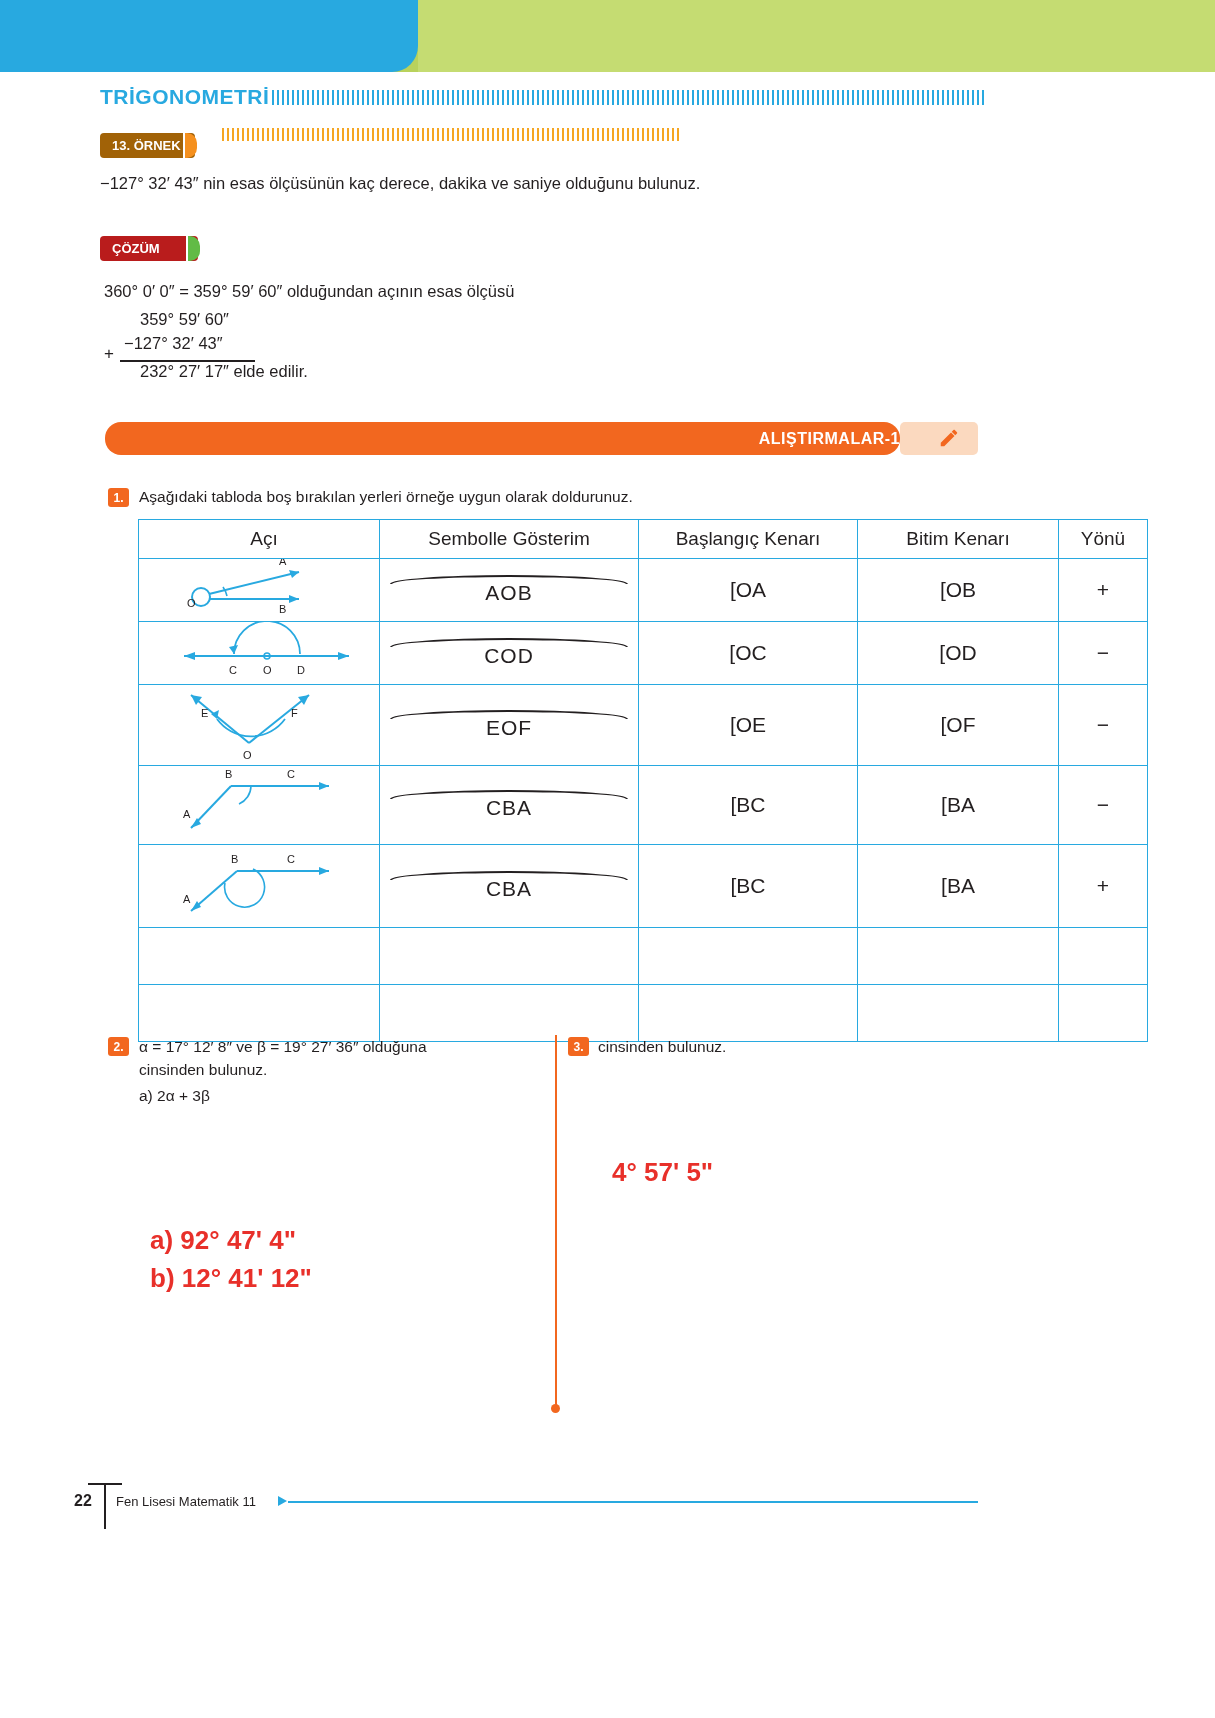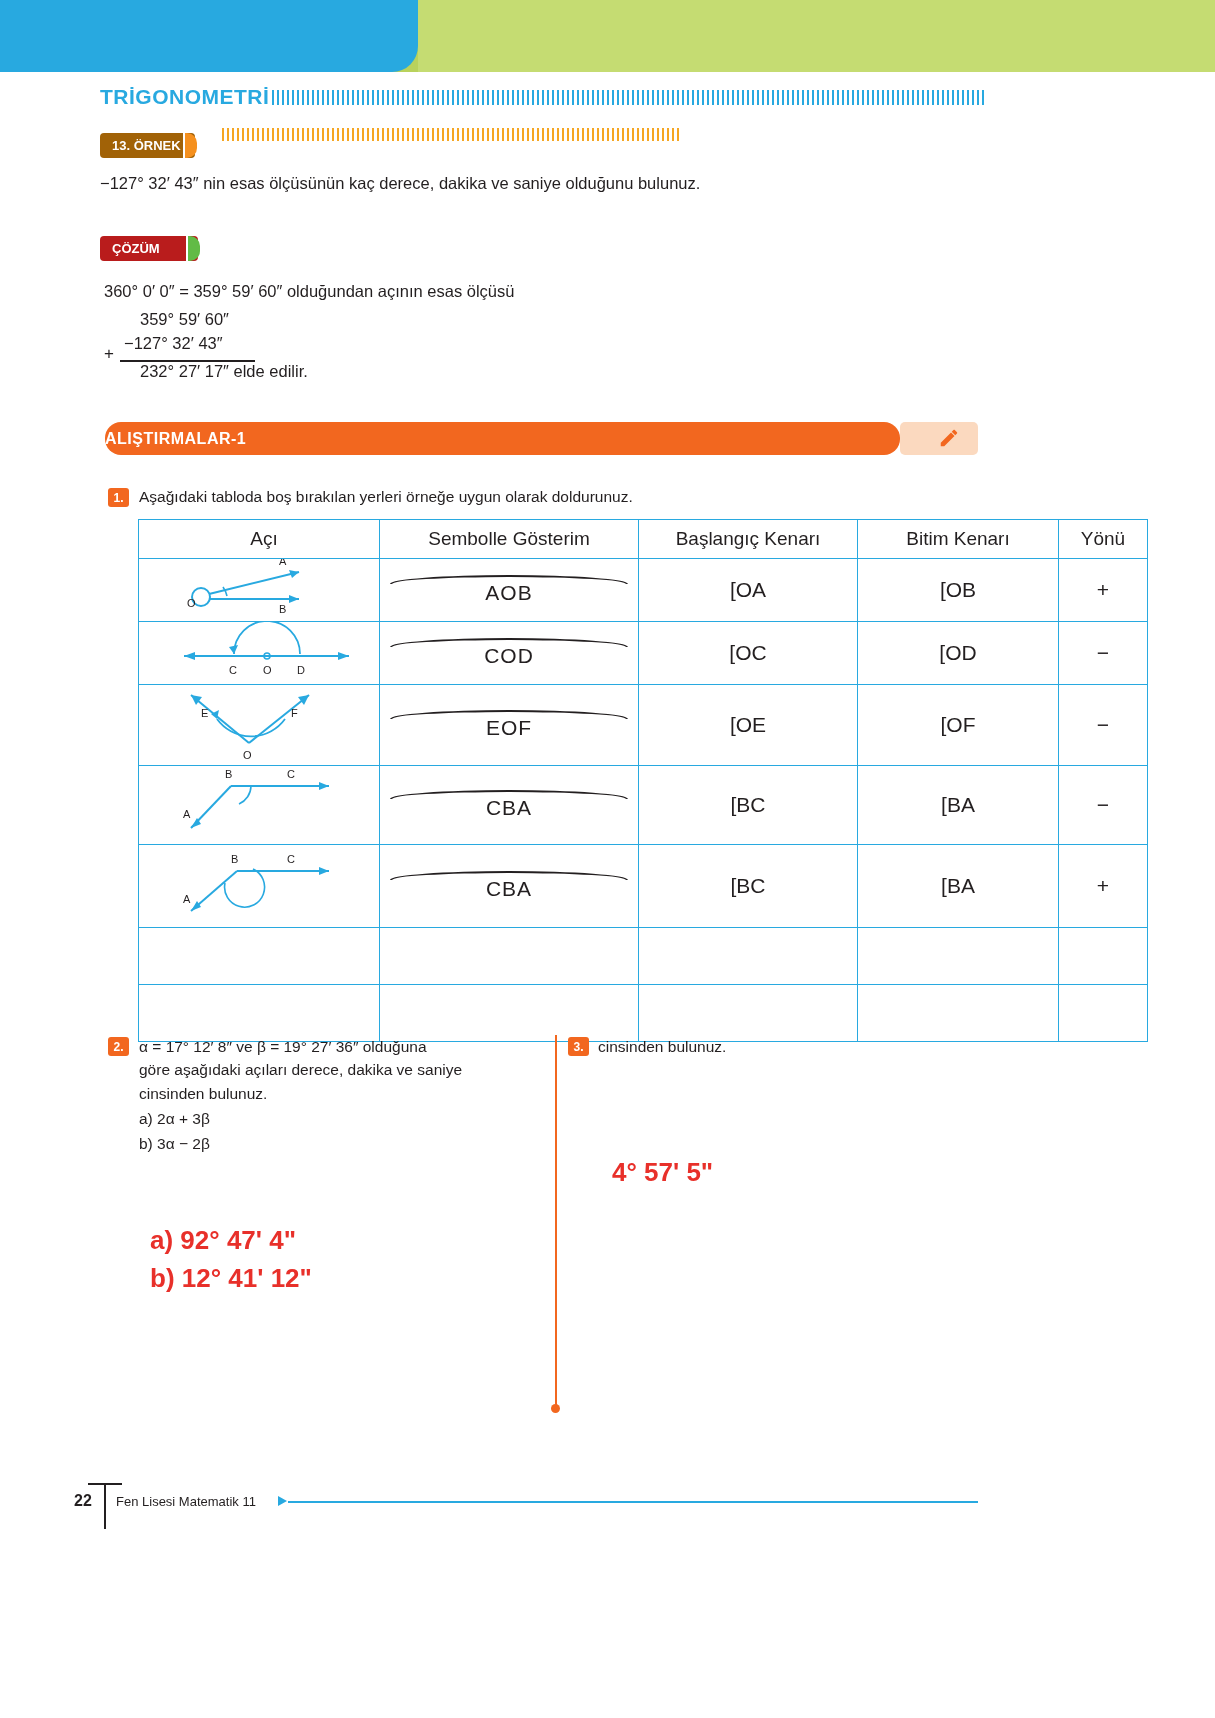--- a/index.html
+++ b/index.html
@@ -51,21 +51,21 @@
   .sol-line1{position:absolute;left:104px;top:282px;font-size:16.5px;}
   .sum-a{position:absolute;left:140px;top:310px;font-size:16.5px;}
   .sum-b{position:absolute;left:124px;top:334px;font-size:16.5px;}
   .sum-plus{position:absolute;left:104px;top:344px;font-size:17px;}
   .sum-rule{position:absolute;left:120px;top:360px;width:135px;height:2px;background:#231f20;}
   .sum-res{position:absolute;left:140px;top:362px;font-size:16.5px;}
   
   .banner{
     position:absolute;left:105px;top:422px;width:795px;height:33px;
     background:#f2671f;border-radius:16px;color:#fff;font-size:16px;font-weight:bold;
-    display:flex;align-items:center;justify-content:flex-start;letter-spacing:.5px;
+    display:flex;align-items:center;justify-content:flex-end;letter-spacing:.5px;
   }
   .banner-tab{
     position:absolute;left:900px;top:422px;width:78px;height:33px;
     background:#fbd9bf;border-radius:5px;
   }
   .pencil{
     position:absolute;left:938px;top:427px;width:22px;height:22px;color:#f2671f;
   }
   
   .num{
@@ -303,24 +303,22 @@
 </tbody>
   </table>
 
 <svg style="position:absolute;left:142px;top:830px;" width="224" height="60" viewBox="0 0 224 60">
   <line x1="58" y1="20" x2="98" y2="58" stroke="#28a9e0" stroke-width="0"></line>
 </svg>
 
 <div class="num num-2">2.</div>
 <div class="q2">
   <div>α = 17° 12′ 8″ ve β = 19° 27′ 36″  olduğuna</div>
-  <div>göre aşağıdaki açıları derece, dakika ve saniye</div>
   <div>cinsinden bulunuz.</div>
   <div class="sub">a)  2α + 3β</div>
-  <div class="sub">b)  3α − 2β</div>
 </div>
 <div class="ans2">
   <div class="ans-red">a) 92° 47' 4"</div>
   <div class="ans-red">b) 12° 41' 12"</div>
 </div>
 
 <div class="divider"></div>
 <div class="divider-dot"></div>
 
 <div class="num num-3">3.</div>

